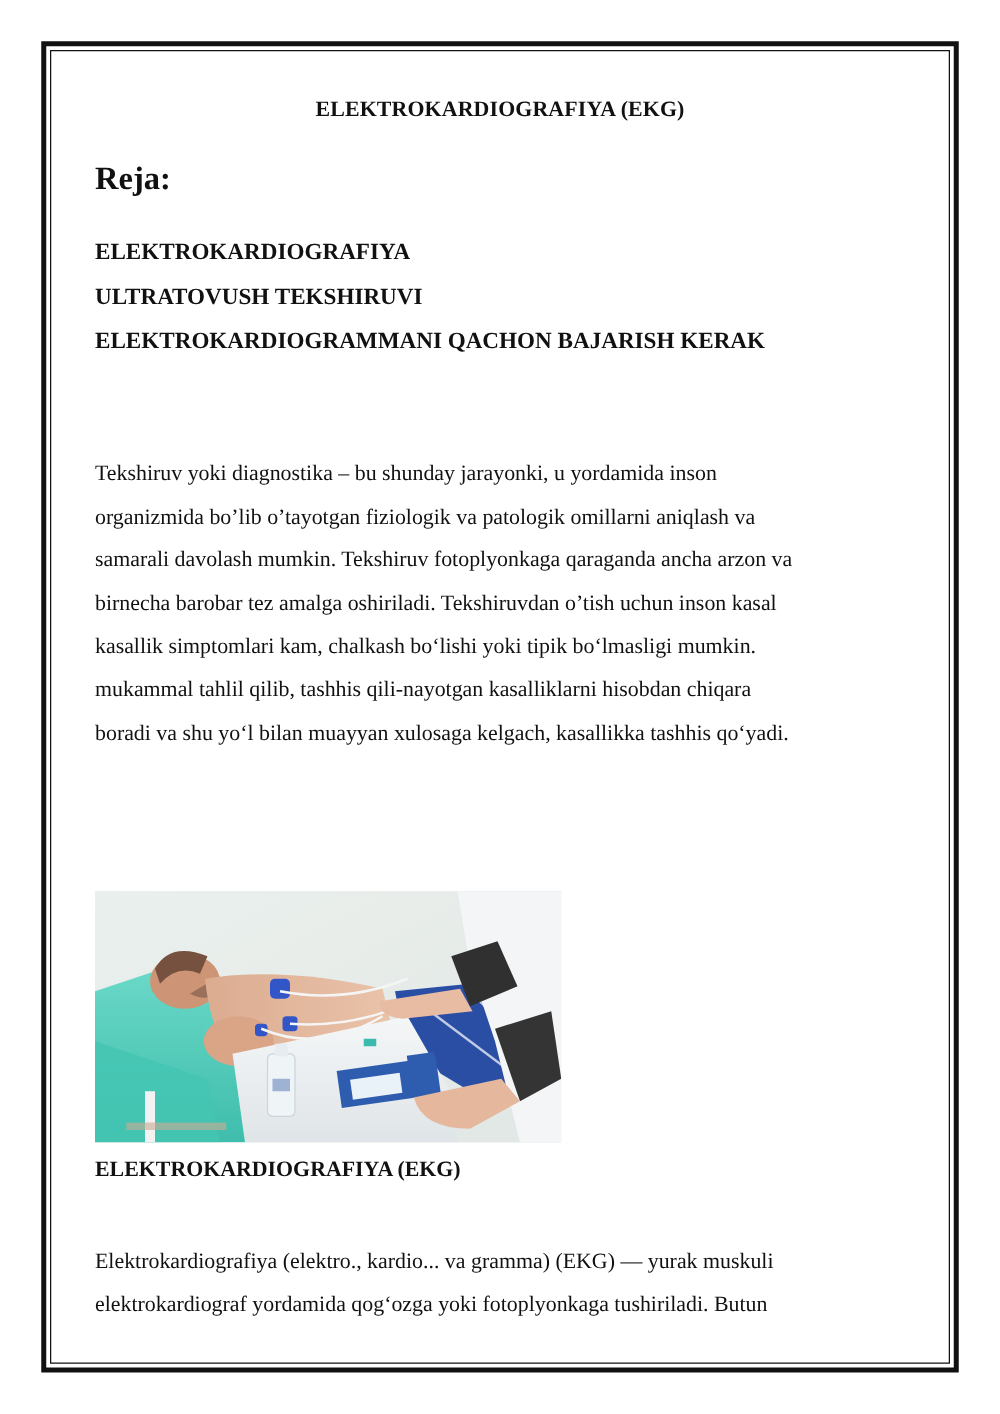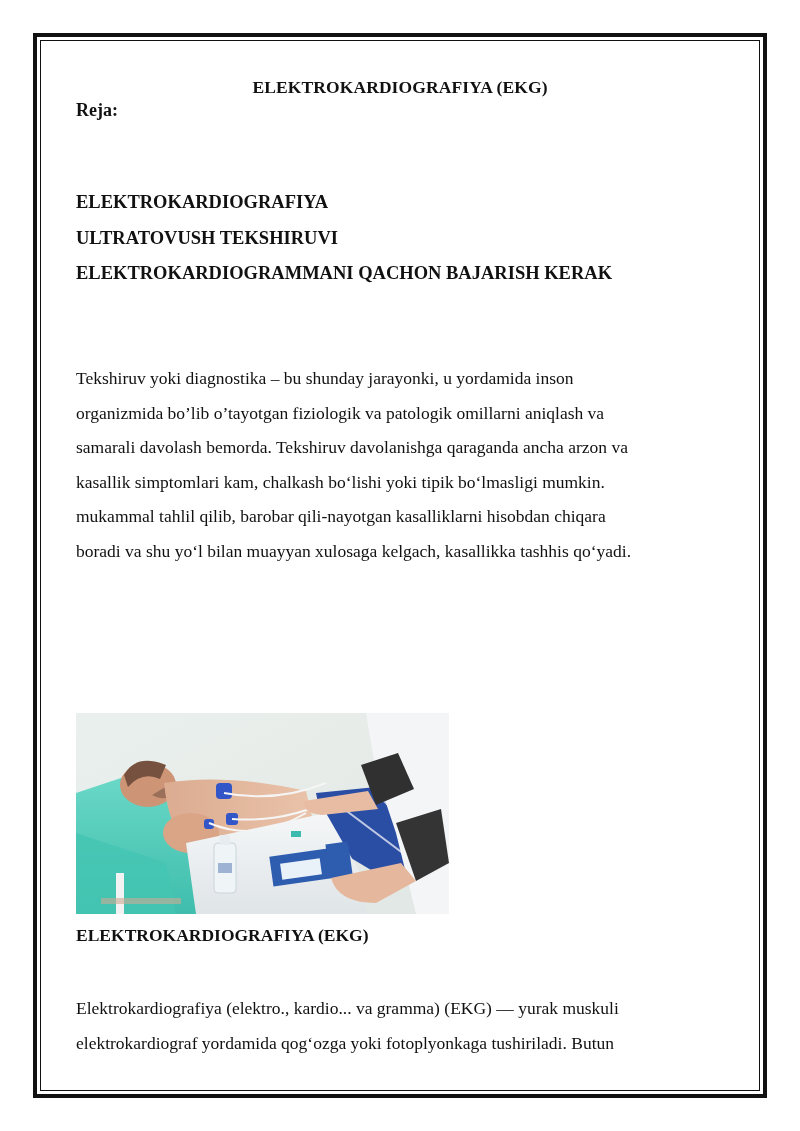--- a/index.html
+++ b/index.html
@@ -45,23 +45,23 @@
       top: 77px;
       text-align: center;
       font-weight: bold;
       font-size: 17.5px;
       letter-spacing: 0.1px;
       white-space: nowrap;
     }
     .plan-label {
       position: absolute;
       left: 0;
-      top: 100px;
-      font-weight: bold;
-      font-size: 18px;
+      top: 128px;
+      font-weight: bold;
+      font-size: 26px;
     }
     .plan-list {
       position: absolute;
       left: 0;
       top: 185px;
       margin: 0;
       padding: 0;
       list-style: none;
     }
     .plan-item {
@@ -119,23 +119,24 @@
 
   <ul class="plan-list">
     <li class="plan-item">ELEKTROKARDIOGRAFIYA</li>
     <li class="plan-item">ULTRATOVUSH TEKSHIRUVI</li>
     <li class="plan-item">ELEKTROKARDIOGRAMMANI QACHON BAJARISH KERAK</li>
   </ul>
 
   <p class="paragraph intro-para">
     <span class="line">Tekshiruv yoki diagnostika – bu shunday jarayonki, u yordamida inson</span>
     <span class="line">organizmida bo’lib o’tayotgan fiziologik va patologik omillarni aniqlash va</span>
-    <span class="line">samarali davolash bemorda. Tekshiruv davolanishga qaraganda ancha arzon va</span>
+    <span class="line">samarali davolash mumkin. Tekshiruv fotoplyonkaga qaraganda ancha arzon va</span>
+    <span class="line">birnecha barobar tez amalga oshiriladi. Tekshiruvdan o’tish uchun inson kasal</span>
     <span class="line">kasallik simptomlari kam, chalkash bo‘lishi yoki tipik bo‘lmasligi mumkin.</span>
-    <span class="line">mukammal tahlil qilib, barobar qili-nayotgan kasalliklarni hisobdan chiqara</span>
+    <span class="line">mukammal tahlil qilib, tashhis qili-nayotgan kasalliklarni hisobdan chiqara</span>
     <span class="line">boradi va shu yo‘l bilan muayyan xulosaga kelgach, kasallikka tashhis qo‘yadi.</span>
   </p>
 
   <div class="figure" title="Patient lying on a green-draped medical couch with ECG electrodes attached to chest while a clinician in a white coat operates a portable electrocardiograph">
     <svg width="373" height="201" viewBox="0 0 373 201">
       <defs>
         <linearGradient id="wallGrad" x1="0" y1="0" x2="1" y2="1">
           <stop offset="0" stop-color="#e9efec"></stop>
           <stop offset="1" stop-color="#dfe6e3"></stop>
         </linearGradient>

